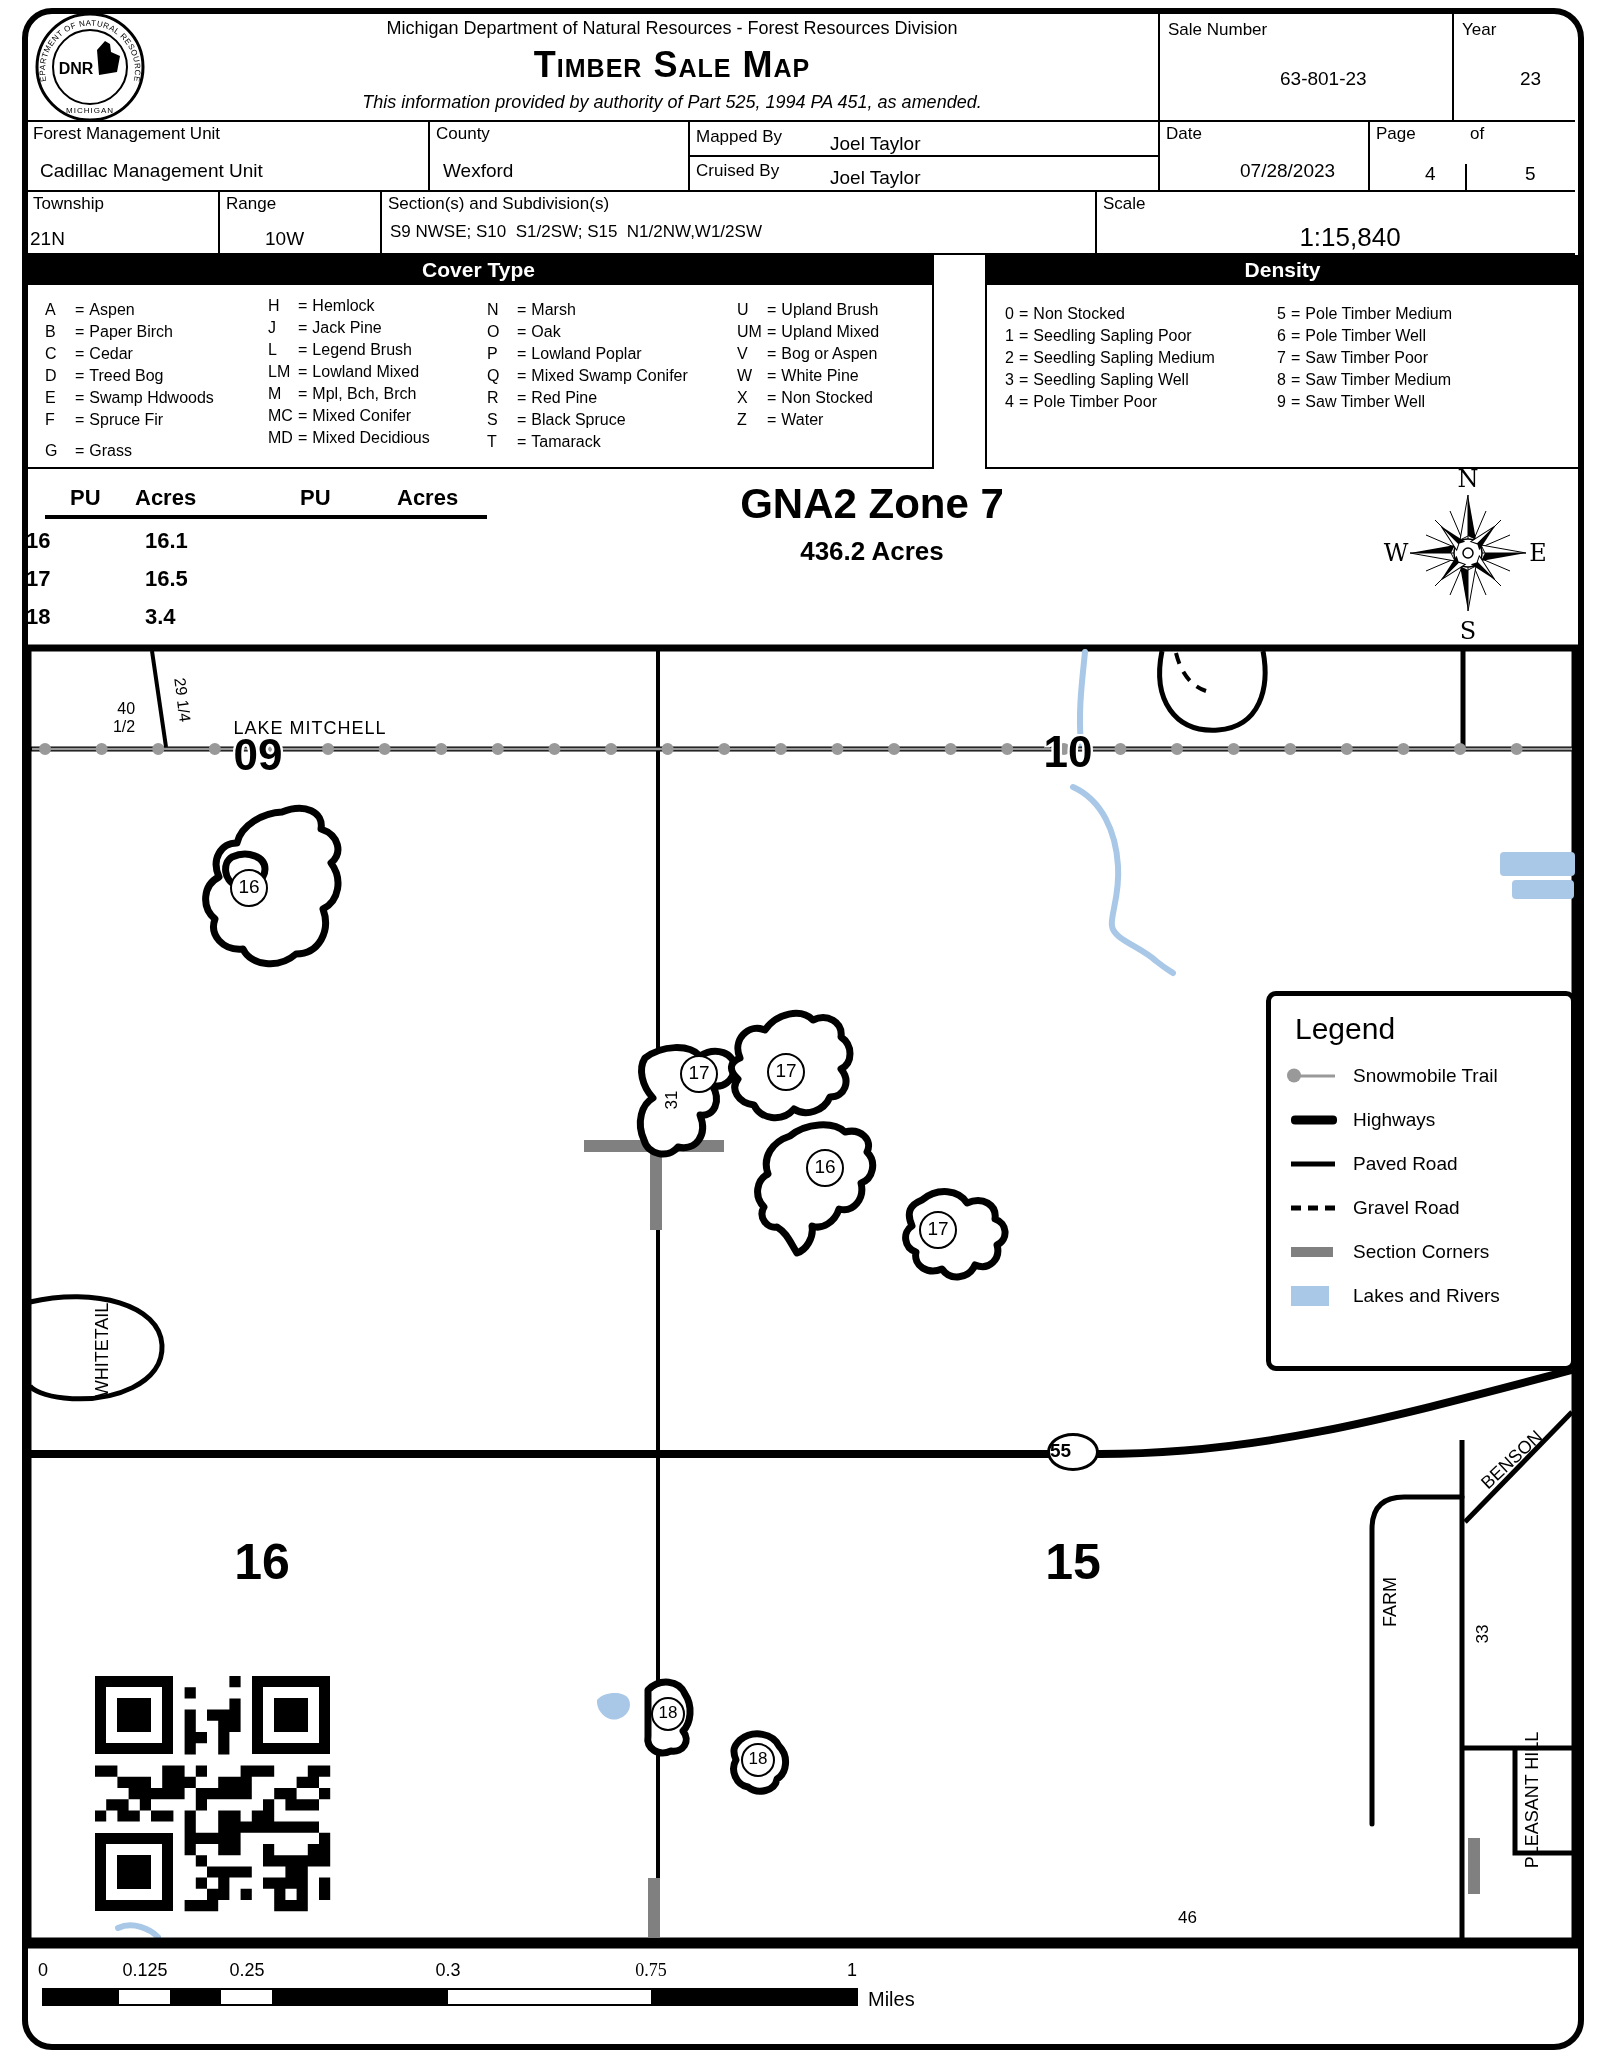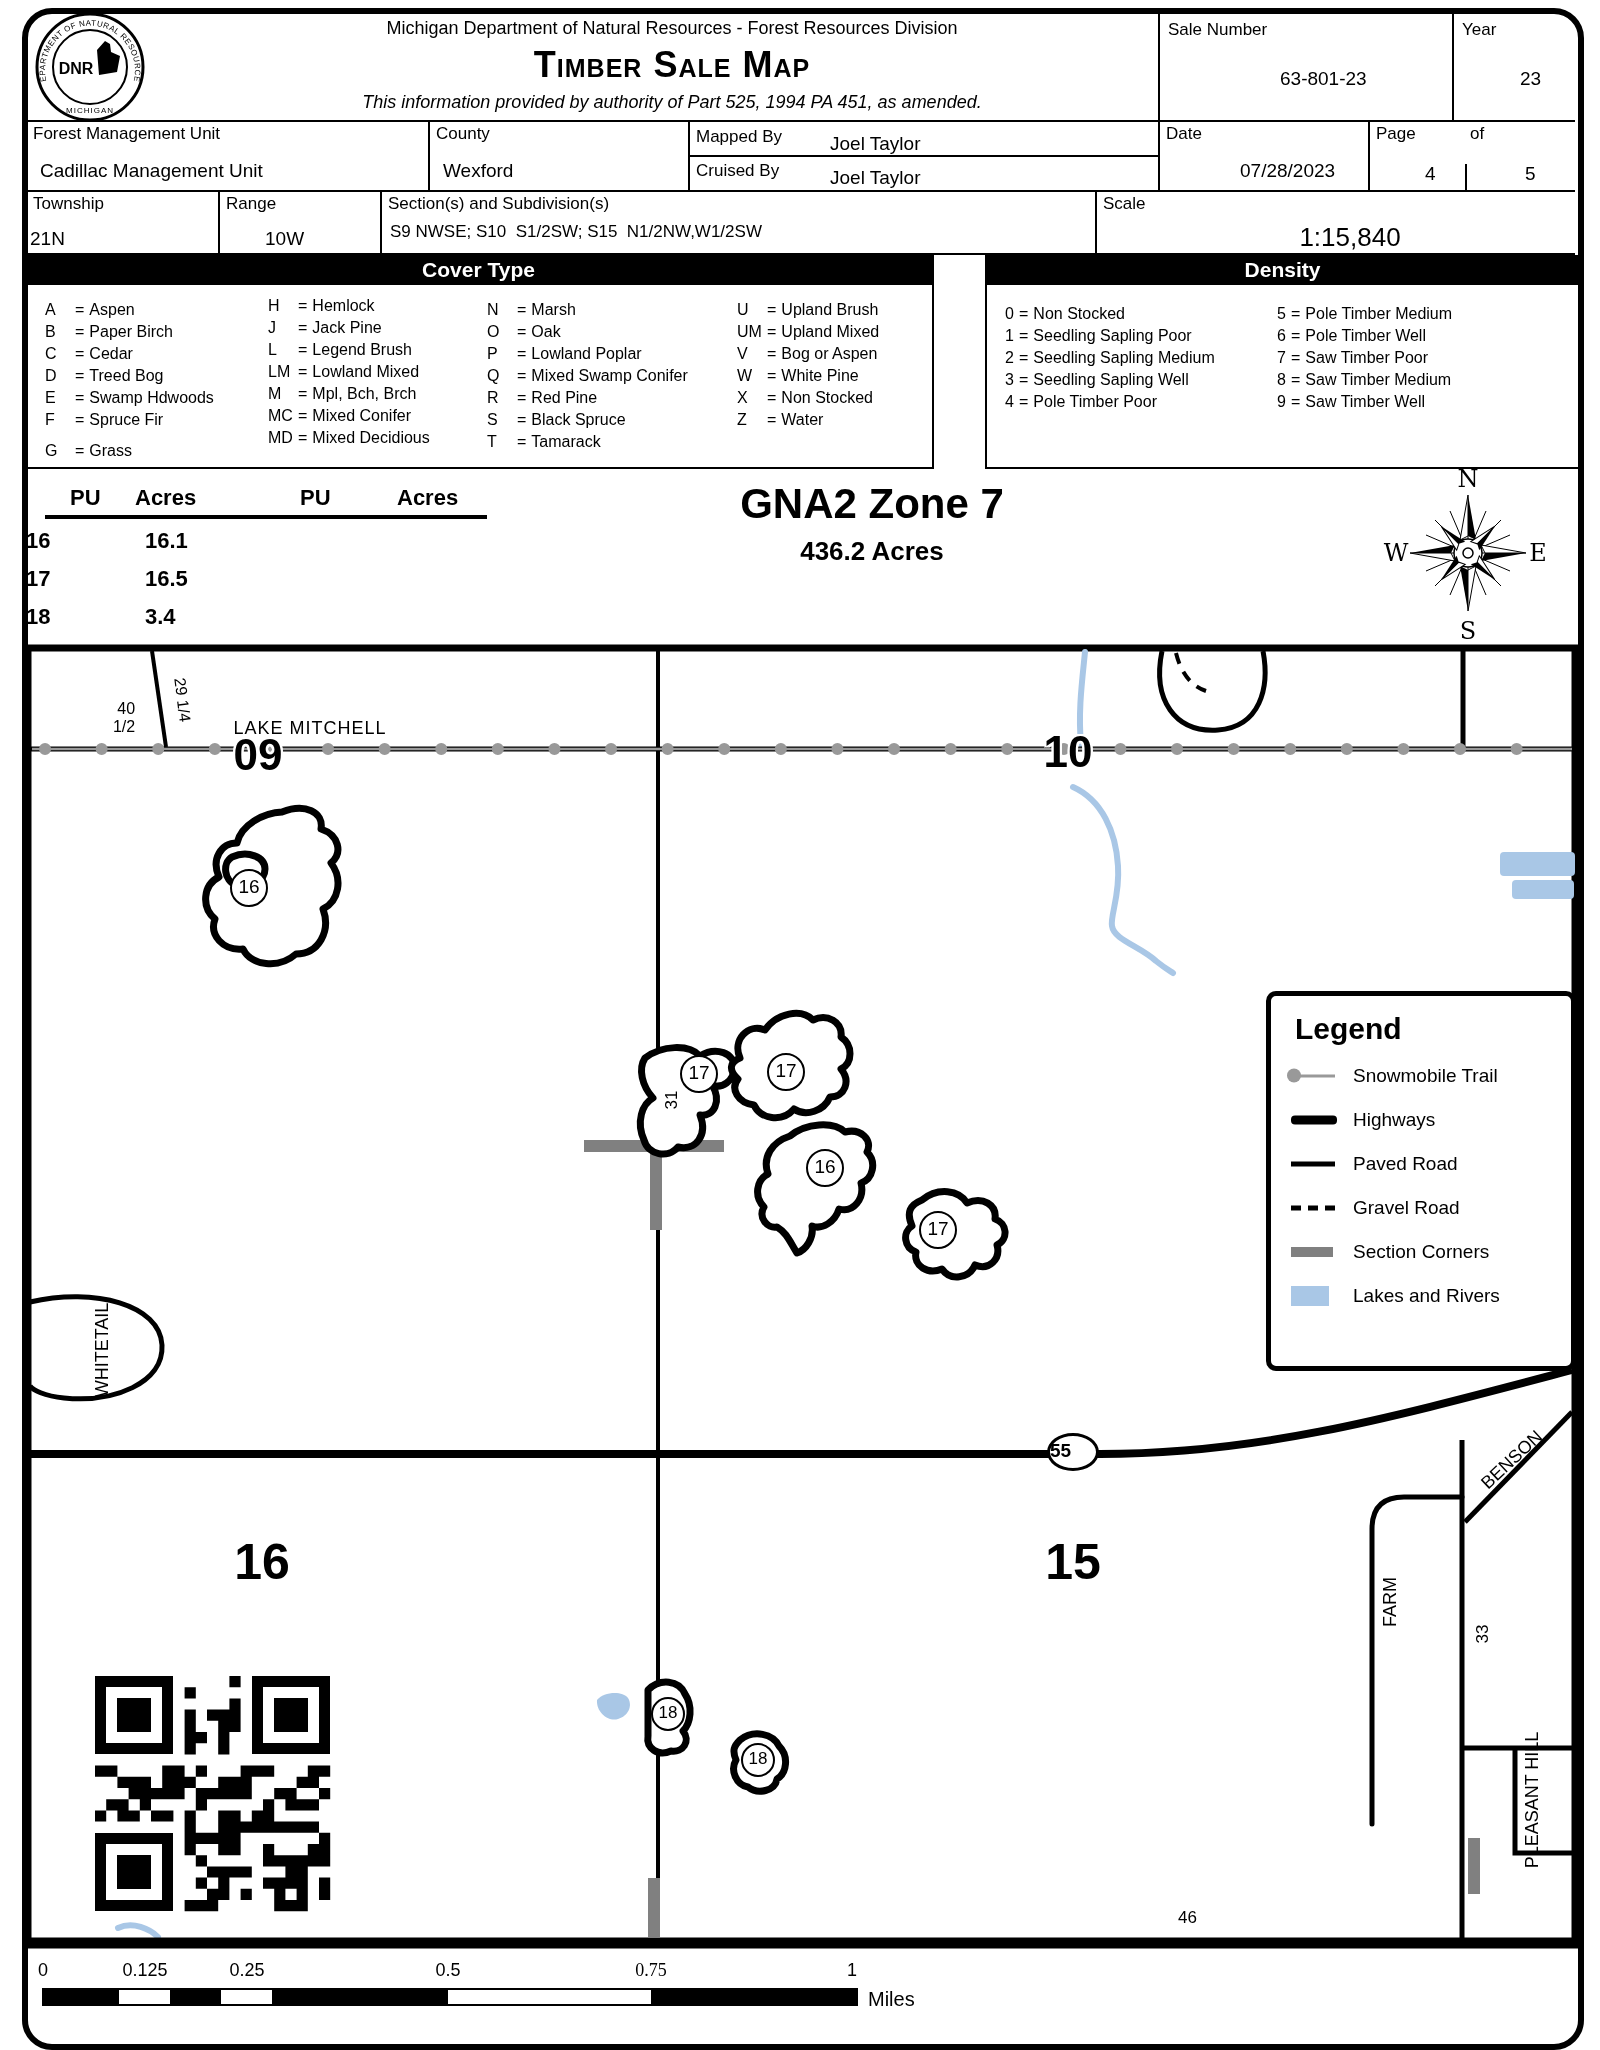--- a/index.html
+++ b/index.html
@@ -30,21 +30,21 @@
   .sec-num-big{font-size:44px;font-weight:bold;text-shadow:-2px -2px 0 #fff,2px -2px 0 #fff,-2px 2px 0 #fff,2px 2px 0 #fff,0 -2px 0 #fff,0 2px 0 #fff,-2px 0 0 #fff,2px 0 0 #fff;}
   .sec-num-huge{font-size:50px;font-weight:bold;}
   .vert{transform:translate(-50%,-50%) rotate(-90deg);transform-origin:center;white-space:nowrap;}
   .stand-circle{position:absolute;width:34px;height:34px;border:2px solid #000;border-radius:50%;background:#fff;
     font-size:19px;text-align:center;line-height:32px;transform:translate(-50%,-50%);}
   .stand-circle.small{width:30px;height:30px;font-size:17px;line-height:28px;}
   .shield{position:absolute;width:46px;height:32px;background:#fff;border:3px solid #000;border-radius:50%;
     font-size:19px;font-weight:bold;text-align:left;line-height:30px;transform:translate(-50%,-50%);}
   
   #legend-box{left:1266px;top:991px;width:300px;height:370px;background:#fff;border:5px solid #000;border-radius:10px;}
-  .legend-title{font-size:30px;font-weight:bold;margin:16px 0 8px 24px;}
+  .legend-title{font-size:30px;font-weight:normal;margin:16px 0 8px 24px;}
   .legend-row{position:relative;height:44px;}
   .legend-swatch{position:absolute;left:20px;top:50%;transform:translateY(-50%);}
   .legend-label{position:absolute;left:82px;top:50%;transform:translateY(-50%);font-size:19px;white-space:nowrap;}
   .sw-trail{width:44px;height:3px;background:#999;}
   .sw-trail::after{content:"";position:absolute;left:-4px;top:-6px;width:14px;height:14px;border-radius:50%;background:#999;}
   .sw-highway{width:46px;height:9px;background:#000;border-radius:4px;}
   .sw-paved{width:44px;height:5px;background:#000;}
   .sw-gravel{width:44px;height:0;border-top:5px dashed #000;}
   .sw-corner{width:42px;height:10px;background:#808080;}
   .sw-lake{width:38px;height:20px;}
@@ -369,21 +369,21 @@
   <div class="legend-row">
     <div class="legend-swatch sw-lake" id="lake-swatch" style="background: rgb(169, 199, 230);"></div>
     <div class="legend-label">Lakes and Rivers</div>
   </div>
 </div>
 
 <div class="abs" style="left:0;top:0;">
   <span class="tick" style="left:43px;top:1960px;">0</span>
   <span class="tick" style="left:145px;top:1960px;">0.125</span>
   <span class="tick" style="left:247px;top:1960px;">0.25</span>
-  <span class="tick" style="left:448px;top:1960px;">0.5</span>
+  <span class="tick" style="left:448px;top:1960px;">0.3</span>
   <span class="tick" style="left:651px;top:1960px;font-family:Liberation Serif, serif;">0.75</span>
   <span class="tick" style="left:852px;top:1960px;">1</span>
   <div id="scalebar" class="abs">
     <div class="sb-white" style="left:77px;width:51px;"></div>
     <div class="sb-white" style="left:179px;width:51px;"></div>
     <div class="sb-white" style="left:406px;width:203px;"></div>
   </div>
   <span class="miles" style="left:868px;top:1988px;">Miles</span>
 </div>
 

